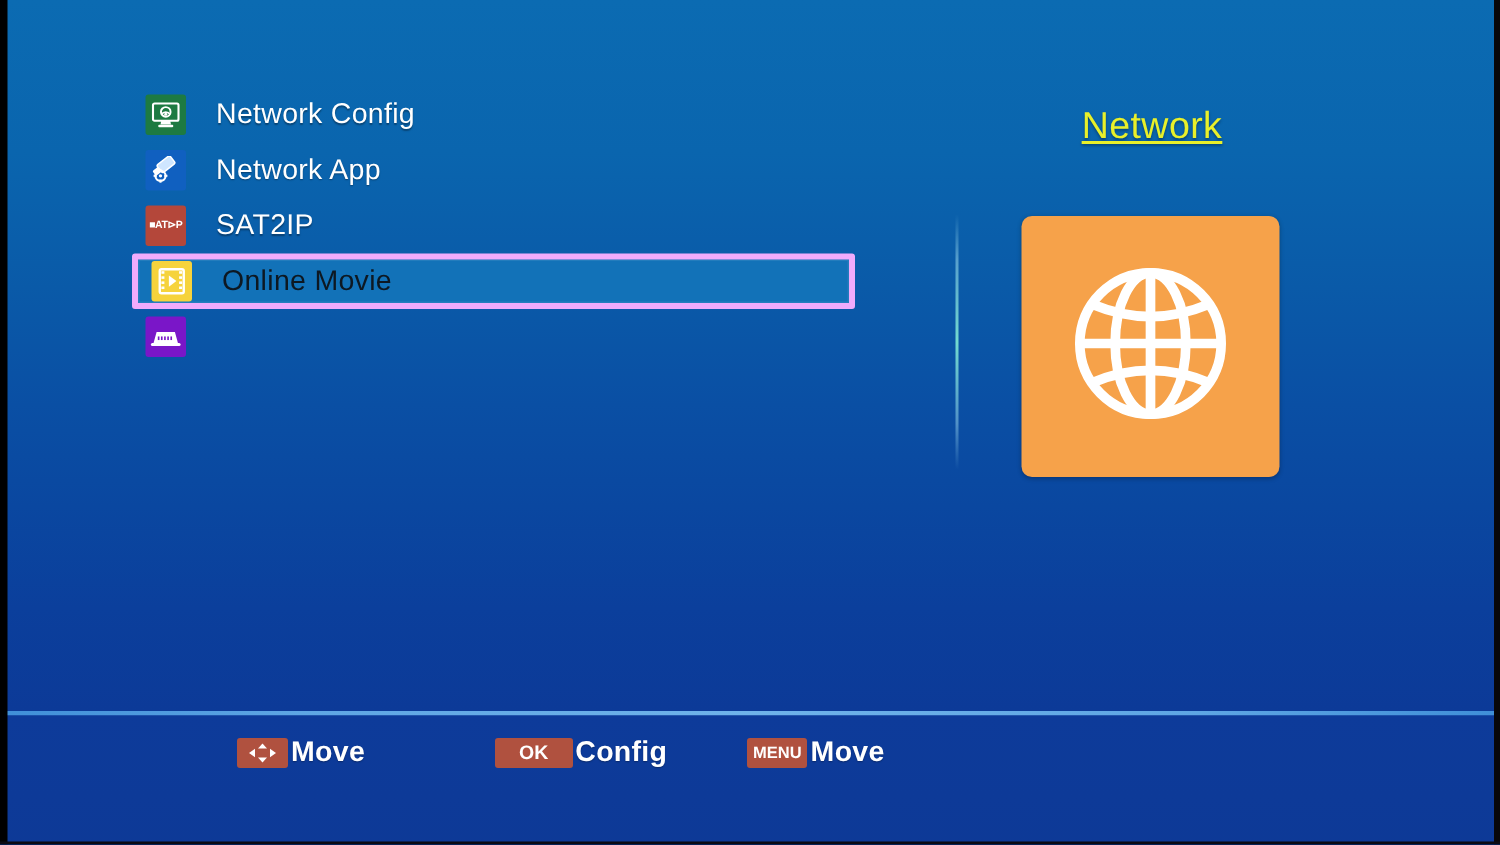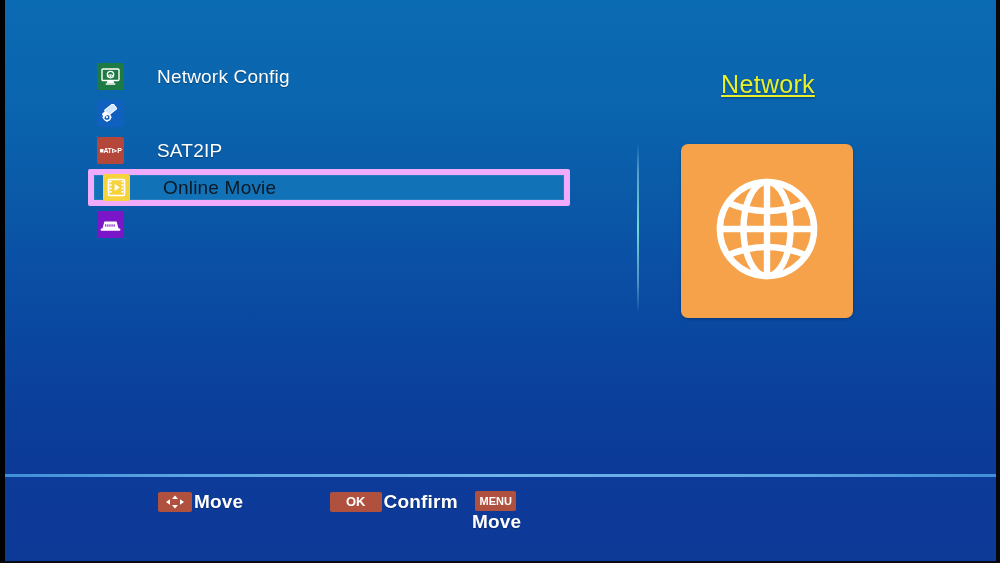--- a/index.html
+++ b/index.html
@@ -35,25 +35,24 @@
   #menu{
     position:absolute;left:88px;top:58px;width:482px;
     z-index:20;
   }
   .menu-row{
     position:relative;
     height:37px;
     display:flex;align-items:center;
     box-sizing:border-box;
     padding-left:9px;
-    gap:13px;
   }
   .menu-row.selected{
     background:#1272b8;
-    border:6px solid #f0abfc;
+    border:4px solid #f0abfc;
     border-radius:2px;
     width:482px;
     box-shadow:inset 0 0 0 1px rgba(255,255,255,.08);
   }
   .mi-icon{
     width:27px;height:27px;flex:0 0 27px;
     border-radius:2px;
     position:relative;
     display:flex;align-items:center;justify-content:center;
     overflow:hidden;
@@ -165,21 +164,21 @@
   .help-label{
     margin-left:2px;
     font-size:19px;
     color:#ffffff;
     font-weight:bold;
     letter-spacing:.2px;
     text-shadow:0 1px 1px rgba(0,0,0,.3);
   }
   #help-move{left:158px;}
   #help-confirm{left:330px;}
-  #help-exit{left:470px;flex-direction:column;}
+  #help-exit{left:498px;}
 </style>
 </head>
 <body>
 
 <div id="screen">
 
   <div id="bg"></div>
 
   <div id="menu">
 
@@ -207,20 +206,21 @@
           <circle cx="7" cy="13.2" r="3.4" fill="none" stroke="#ffffff" stroke-width="1.4"></circle>
           <circle cx="7" cy="13.2" r="1.1" fill="#ffffff"></circle>
           <g fill="#ffffff">
             <rect x="6.3" y="8.6" width="1.4" height="2.1"></rect>
             <rect x="6.3" y="15.7" width="1.4" height="2.1"></rect>
             <rect x="2.4" y="12.5" width="2.1" height="1.4"></rect>
             <rect x="9.5" y="12.5" width="2.1" height="1.4"></rect>
           </g>
         </svg>
       </div>
+      <div class="mi-label">Network App</div>
     </div>
 
 
     <div class="menu-row">
       <div class="mi-icon ic-sat2ip">
         <span class="sat-text">■AT⊳P</span>
       </div>
       <div class="mi-label">SAT2IP</div>
     </div>
 
@@ -308,21 +308,21 @@
           <path d="M22 8 L18 5.2 L18 10.8 Z" fill="#ffffff"></path>
           <path d="M13 1.6 L16 5 L10 5 Z" fill="#ffffff"></path>
           <path d="M13 14.4 L16 11 L10 11 Z" fill="#ffffff"></path>
         </svg>
       </div>
       <div class="help-label">Move</div>
     </div>
 
     <div class="help-item" id="help-confirm">
       <div class="help-badge keytext">OK</div>
-      <div class="help-label">Confirm</div>
+      <div class="help-label">Config</div>
     </div>
 
     <div class="help-item" id="help-exit">
       <div class="help-badge keytext small">MENU</div>
       <div class="help-label">Move</div>
     </div>
 
   </div>
 
   <div id="edge-left"></div>

